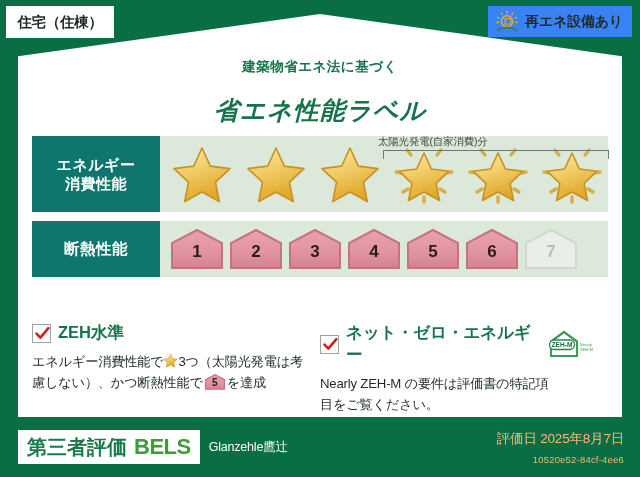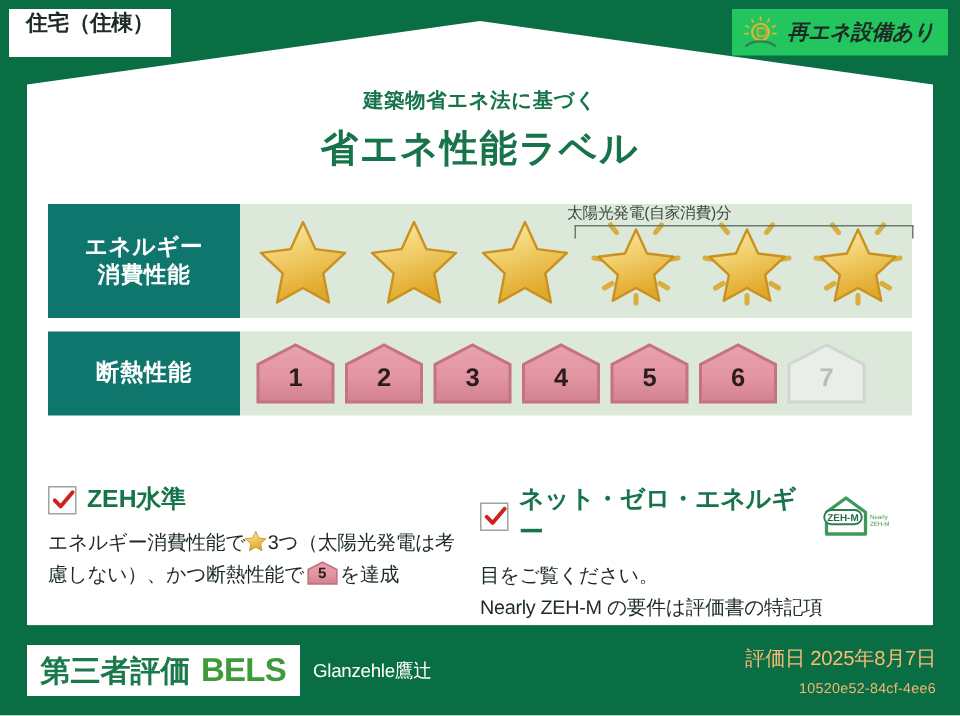--- a/index.html
+++ b/index.html
@@ -24,59 +24,59 @@
     clip-path: polygon(0% 10.5%, 50% 0%, 100% 10.5%, 100% 100%, 0% 100%);
     z-index: 1;
   }
 
   
   .cat-tag {
     position: absolute;
     left: 6px; top: 6px;
     width: 108px; height: 32px;
     background: #ffffff;
-    display: flex; justify-content: center;
+    display: flex; align-items: center; justify-content: center;
     z-index: 6;
   }
   .cat-tag span {
     font-size: 14.5px; font-weight: bold; color: #1d2b24;
     letter-spacing: -0.3px;
   }
 
   
   .reene-badge {
     position: absolute;
     right: 8px; top: 6px;
     height: 31px;
-    background: #22c55e;
+    background: #3b82f6;
     display: flex; align-items: center;
     padding: 0 9px 0 6px; gap: 5px;
     z-index: 6;
-    font-style: italic;
   }
   .reene-badge .txt {
     font-size: 14px; font-weight: bold; color: #1d2b24;
     letter-spacing: -0.2px;
   }
   .sun-icon { width: 26px; height: 24px; display:block; }
 
   
   .title-wrap {
     position: absolute;
     left: 0; top: 58px; width: 640px;
     text-align: center; z-index: 4;
   }
   .title-sub {
     font-size: 13.5px; font-weight: bold; color: #17744a;
     letter-spacing: 0.5px;
   }
   .title-main {
-    margin-top: 6px;
+    margin-top: 18px;
     font-size: 25px; font-weight: bold; color: #17744a;
     letter-spacing: 1.2px;
+    font-style: italic;
   }
 
   
   .rows { position: absolute; left: 32px; top: 136px; width: 576px; z-index: 4; }
   .perf-row { display: flex; align-items: stretch; height: 76px; }
   .perf-row.insul { height: 56px; margin-top: 9px; }
   .row-label {
     width: 128px; flex: 0 0 128px;
     background: #0f766e;
     display: flex; flex-direction: column;
@@ -395,22 +395,22 @@
           <svg viewBox="0 0 46 30">
             <path d="M3 27 L3 12.5 L16 3 L29 12.5 L29 27 Z" fill="none" stroke="#3f9a5a" stroke-width="2.2" stroke-linejoin="round"></path>
             <rect x="1.5" y="11" width="25" height="9.5" rx="4.75" fill="#ffffff" stroke="#2f7d52" stroke-width="1.3"></rect>
             <text x="14" y="18.2" text-anchor="middle" font-family="Liberation Sans, sans-serif" font-size="6.6" font-weight="bold" fill="#1f6b45">ZEH-M</text>
             <text x="32" y="17" font-family="Liberation Sans, sans-serif" font-size="4.1" fill="#3f9a5a">Nearly</text>
             <text x="32" y="21.6" font-family="Liberation Sans, sans-serif" font-size="4.1" fill="#3f9a5a">ZEH-M</text>
           </svg>
         </span>
       </div>
       <div class="crit-body">
+        <div>Nearly ZEH-M の要件は評価書の特記項</div>
         <div>目をご覧ください。</div>
-        <div>Nearly ZEH-M の要件は評価書の特記項</div>
       </div>
     </div>
   </div>
 
   <div class="footer">
     <div class="bels-box">
       <span class="bels-jp">第三者評価</span>
       <span class="bels-en">BELS</span>
     </div>
     <div class="bldg-name">Glanzehle鷹辻</div>

